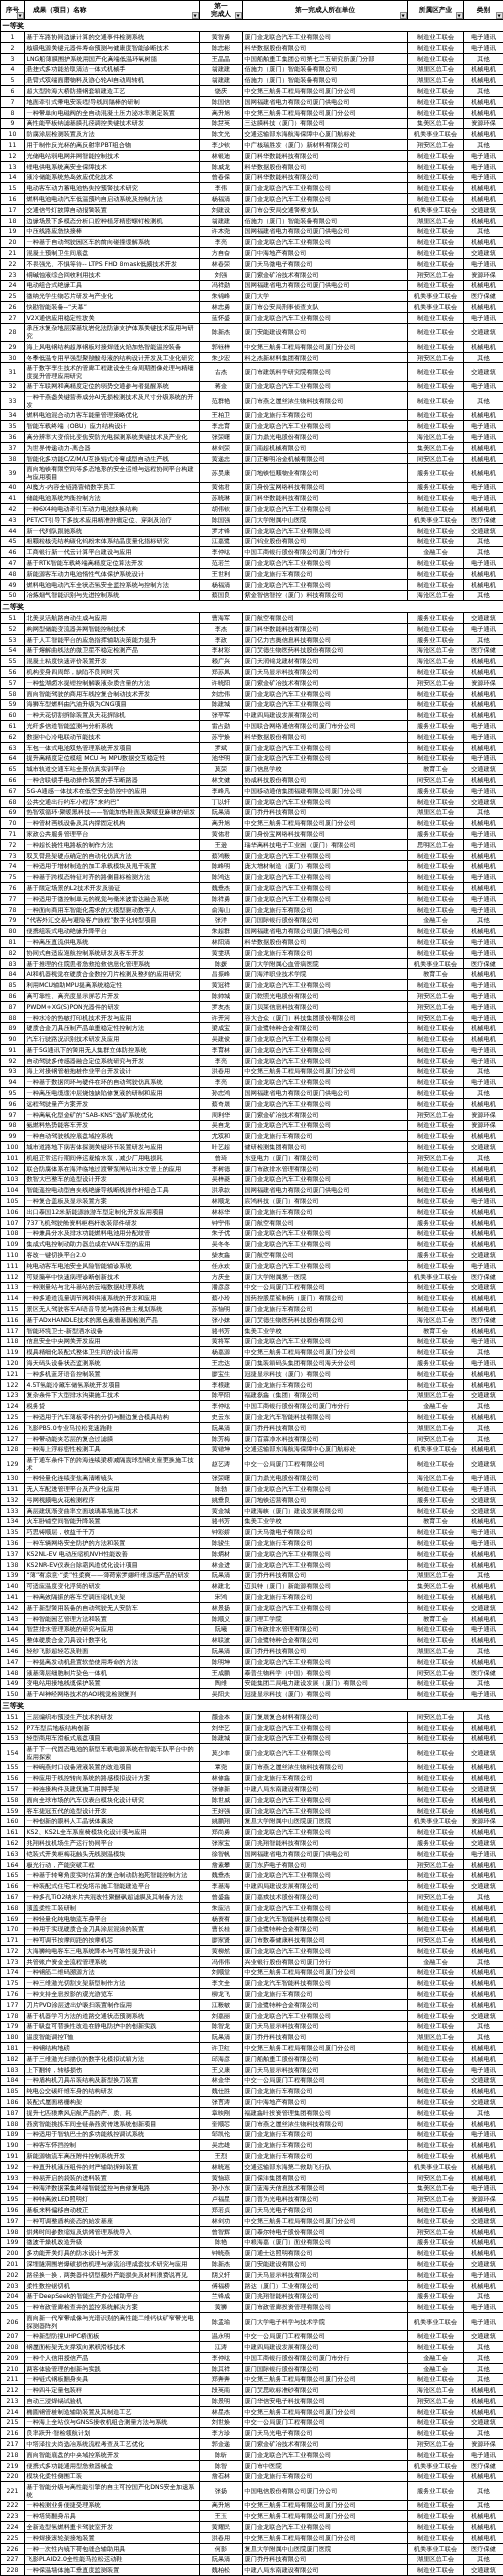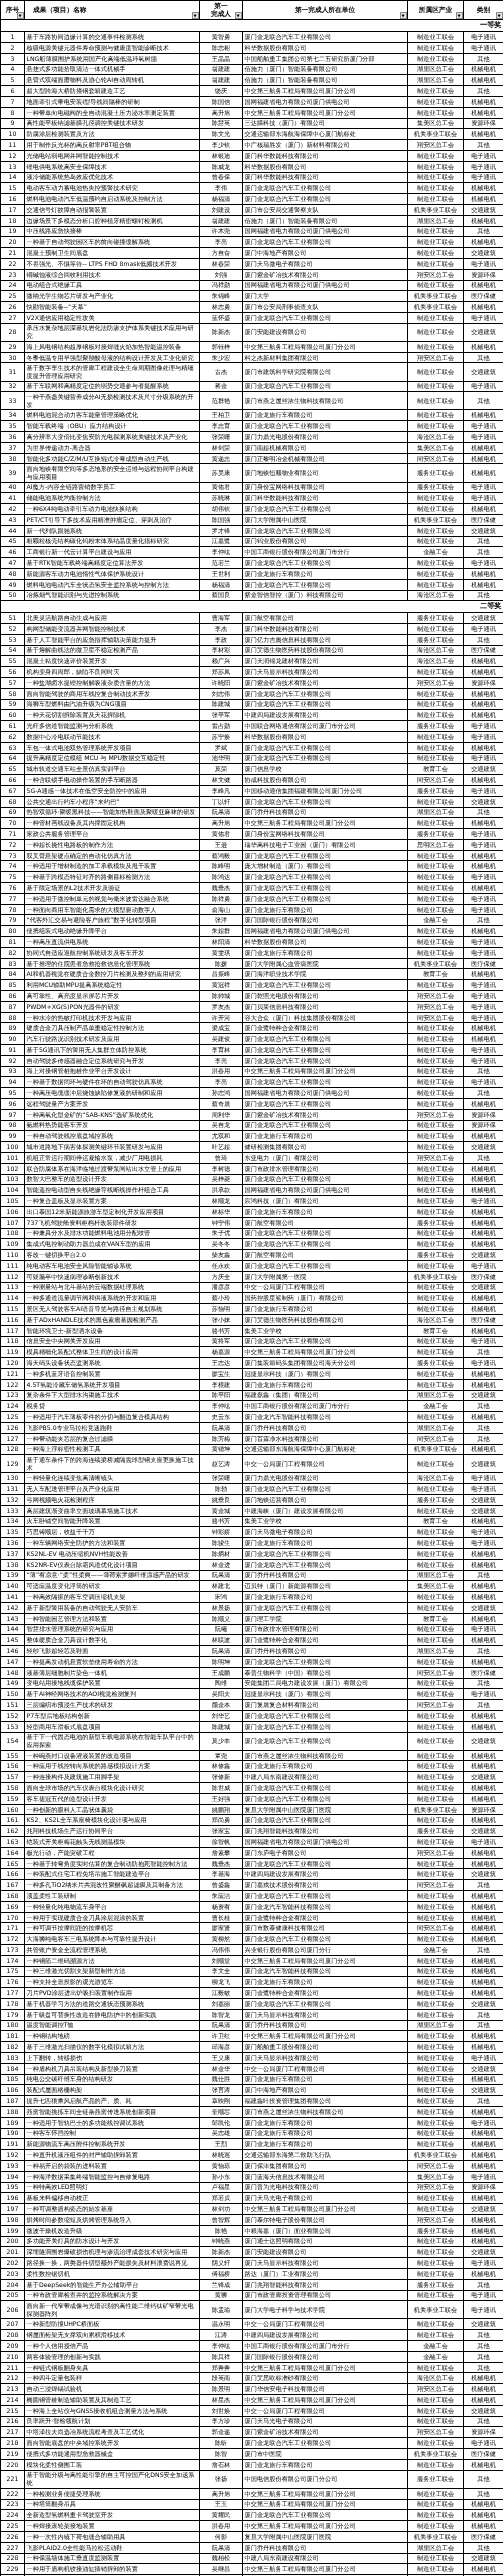--- a/index.html
+++ b/index.html
@@ -5,21 +5,21 @@
   html,body{margin:0;padding:0;background:#fff;}
   body{font-family:"DejaVu Sans","Liberation Sans",sans-serif;color:#000;}
   .sheet{width:503px;margin:0;background:#fff;}
   table{border-collapse:collapse;table-layout:fixed;width:503px;background:#fff;}
   td,th{border:0.5px solid #000;font-size:6.2px;line-height:1.3;padding:0.5px 1.5px;overflow:hidden;word-break:break-all;vertical-align:middle;background:#fff;}
   th{font-weight:bold;font-size:6.7px;position:relative;height:16px;text-align:center;}
   th.left{text-align:left;padding-left:8px;}
   td.c{text-align:center;}
   td.num{text-align:center;}
   tr.data-row td{height:8.8px;}
-  tr.section-row td{font-weight:bold;font-size:7.2px;text-align:right;height:9.8px;border-left:0.5px solid #000;border-right:0.5px solid #000;font-family:Liberation Serif, serif;}
+  tr.section-row td{font-weight:bold;font-size:7.2px;text-align:left;height:9.8px;border-left:0.5px solid #000;border-right:0.5px solid #000;}
   .filter-btn{position:absolute;right:0.5px;bottom:0.5px;width:6.7px;height:6.7px;background:#e6e6e6;border:0.5px solid #8a8a8a;font-size:4.1px;line-height:5.7px;text-align:center;color:#000;cursor:pointer;box-sizing:border-box;}
 </style>
 </head>
 <body>
 
 <div class="sheet">
   <table>
     <colgroup>
       <col style="width:24px">
       <col style="width:175px">
@@ -1238,20 +1238,23 @@
           <td class="c">其他</td>
         </tr>
         <tr class="data-row">
           <td class="num">150</td>
           <td>基于AI神经网络技术的AOI视觉检测复判</td>
           <td class="c">吴阳夫</td>
           <td>冠捷显示科技（厦门）有限公司</td>
           <td class="c">制造业工联会</td>
           <td class="c">电子通讯</td>
         </tr>
+        <tr class="section-row">
+          <td colspan="6">三等奖</td>
+        </tr>
         <tr class="data-row">
           <td class="num">151</td>
           <td>三层编织布预浸生产技术的研发</td>
           <td class="c">颜金本</td>
           <td>厦门复晟复合材料有限公司</td>
           <td class="c">同安区总工会</td>
           <td class="c">其他</td>
         </tr>
         <tr class="data-row">
           <td class="num">152</td>

